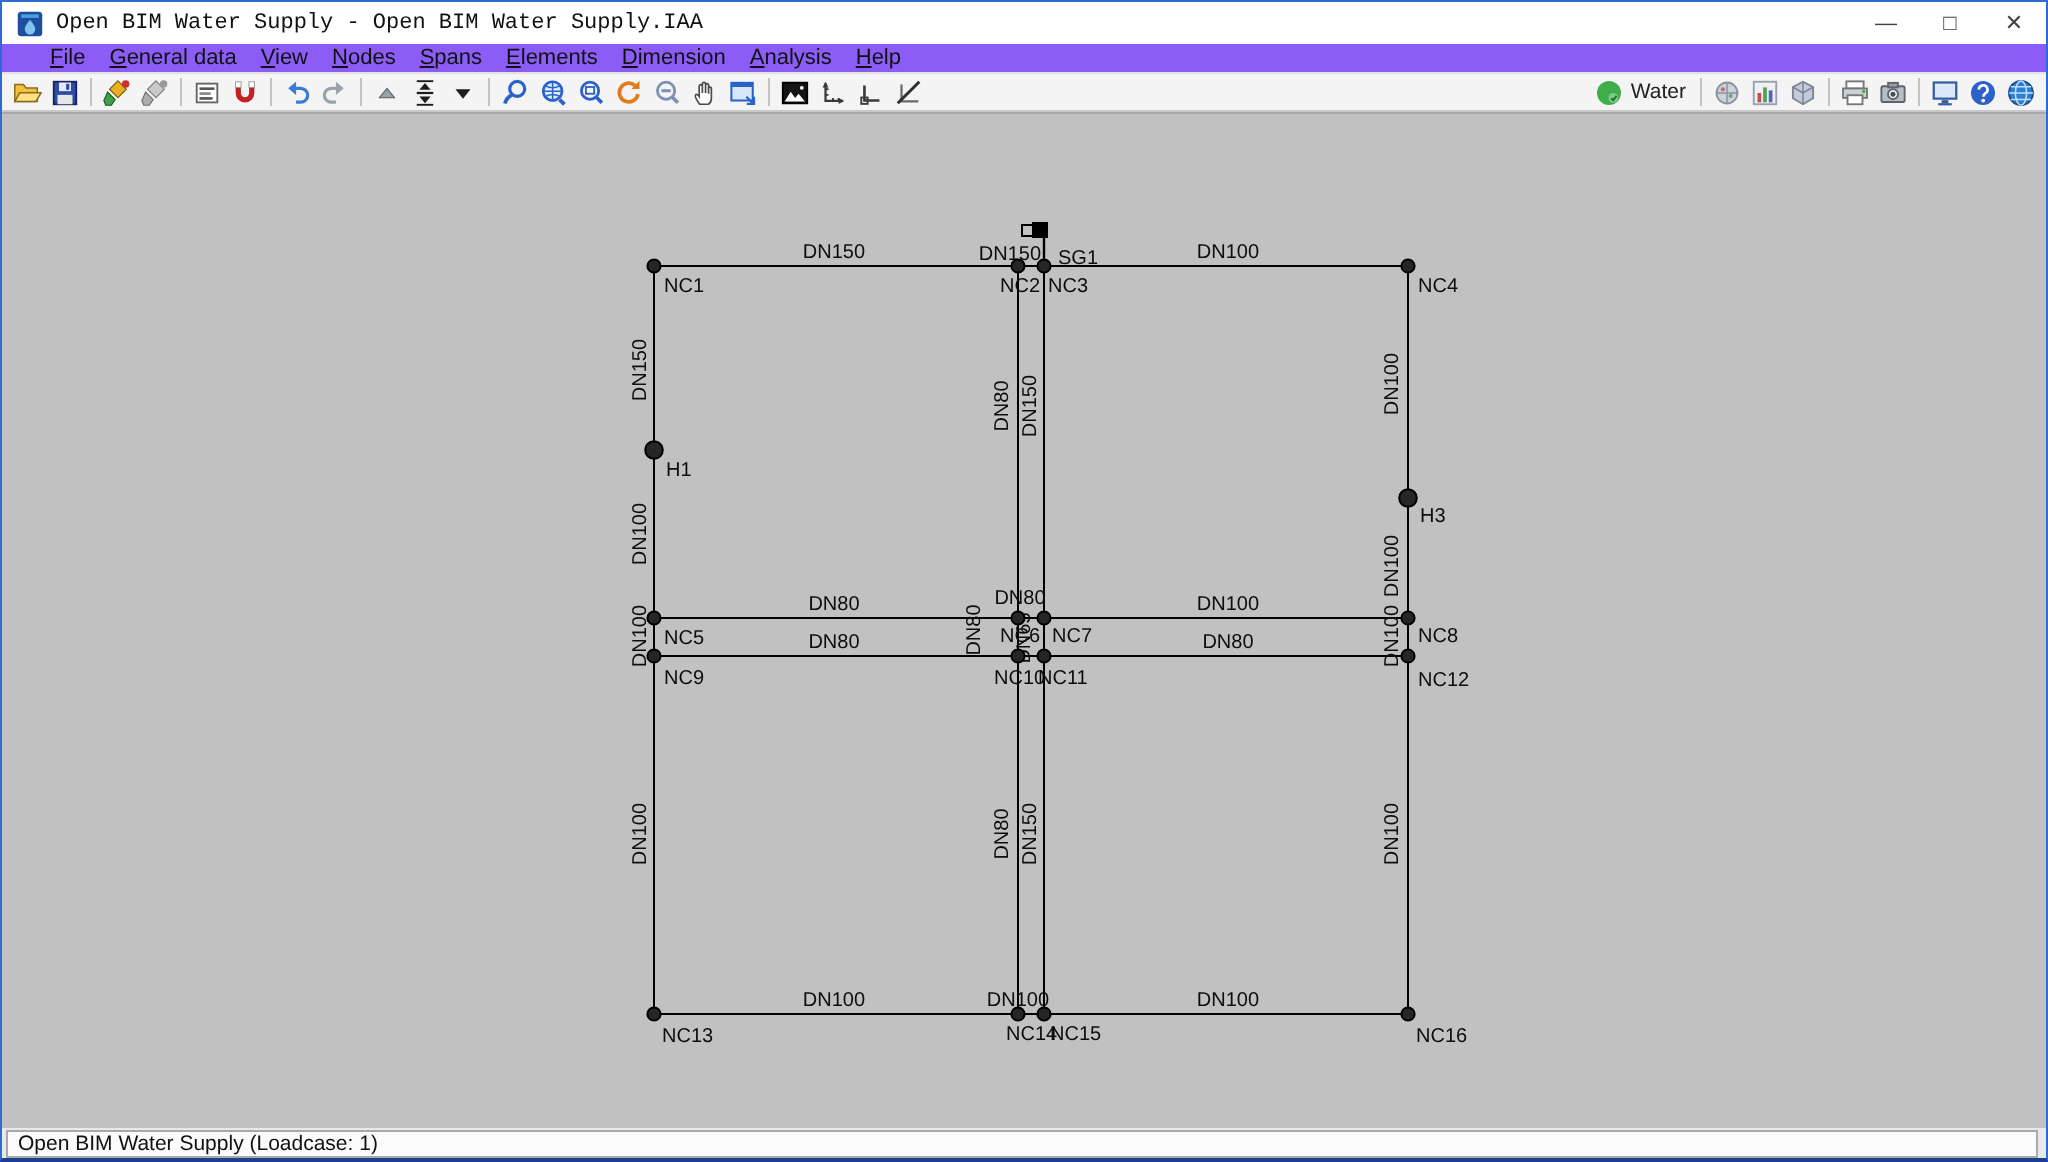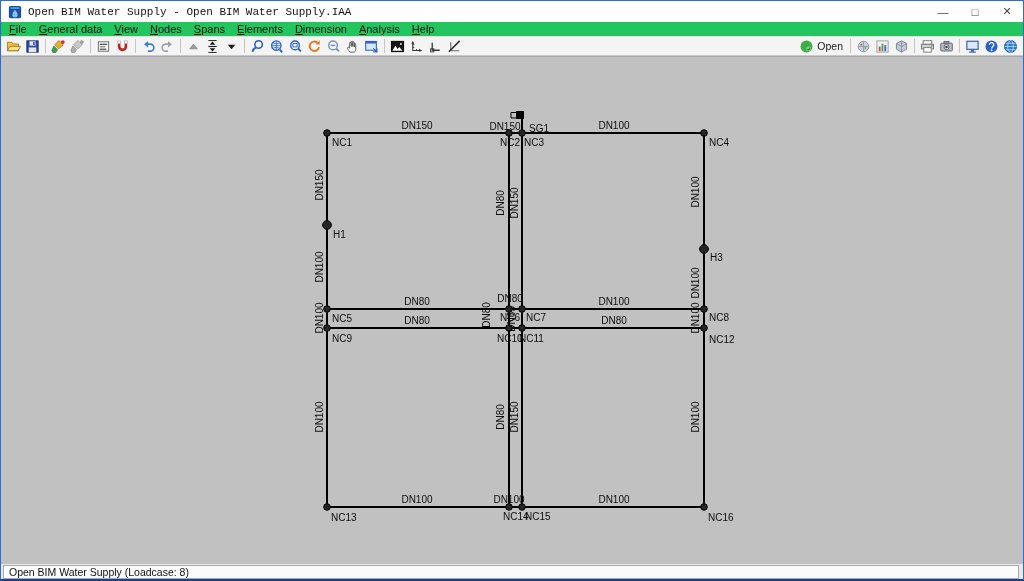--- a/index.html
+++ b/index.html
@@ -11,21 +11,21 @@
   }
   
   .titlebar{height:21px;background:#ffffff;display:flex;align-items:center;padding-left:7px;}
   .app-icon{width:14px;height:14px;display:inline-flex;margin-right:6px;}
   .app-icon svg{width:14px;height:14px;}
   .title-text{font-size:11px;color:#111;flex:0 1 auto;white-space:nowrap;font-family:Liberation Mono, monospace;}
   .win-controls{margin-left:auto;display:flex;height:100%;}
   .win-btn{width:32px;height:100%;display:flex;align-items:center;justify-content:center;
     font-size:11px;color:#444;background:transparent;border:none;padding:0;cursor:default;}
   
-  .menubar{height:15px;background:#22c55e;display:flex;align-items:center;padding-left:2px;
+  .menubar{height:15px;background:#8b5cf6;display:flex;align-items:center;padding-left:18px;
     border-bottom:1px solid #e2e2e2;}
   .menu-item{font-size:11px;color:#111;padding:0 6px;white-space:nowrap;}
   .menu-item u{text-decoration:underline;}
   
   .toolbar{height:19px;background:#f4f4f4;display:flex;align-items:center;padding:0 3px;
     border-bottom:1px solid #c9c9c9;}
   .tb-btn{width:19px;height:17px;display:inline-flex;align-items:center;justify-content:center;flex:0 0 auto;}
   .tb-btn svg{width:15px;height:15px;}
   .tb-btn.with-label{width:auto;padding:0 4px;}
   .tb-label{font-size:10.5px;color:#222;margin-left:3px;}
@@ -227,21 +227,21 @@
         </svg>
       </span>
       <span class="tb-spacer"></span>
       <span class="tb-btn with-label">
         <svg viewBox="0 0 16 16">
           <circle cx="8" cy="8" r="6.4" fill="#3fae49"></circle>
           <path d="M8 1.6a6.4 6.4 0 0 0 0 12.8 6.4 6.4 0 0 1 0-12.8z" fill="#2e7fd0"></path>
           <circle cx="10.3" cy="10.6" r="2.6" fill="#ffffff" opacity="0.35"></circle>
           <path d="M9.2 10.8l1 1 1.8-2.2" stroke="#1d7a2a" stroke-width="1.1" fill="none"></path>
         </svg>
-        <span class="tb-label">Open</span>
+        <span class="tb-label">Water</span>
       </span>
       <span class="tb-sep"></span>
       <span class="tb-btn">
         <svg viewBox="0 0 16 16">
           <circle cx="8" cy="8" r="5.6" fill="#ccd2dc" stroke="#8b93a0"></circle>
           <path d="M2.4 8h11.2M8 2.4v11.2" stroke="#8b93a0" stroke-width=".8"></path>
           <circle cx="5.8" cy="6" r="1.1" fill="#c66"></circle>
           <circle cx="10" cy="9.6" r="1.1" fill="#6a6"></circle>
         </svg>
       </span>
@@ -373,16 +373,16 @@
         <circle cx="508" cy="505" r="3.3" fill="#262626" stroke="#000" stroke-width="1"></circle>
         <text x="502" y="518" font-size="10" fill="#0d0d0d" font-family="&quot;Liberation Sans&quot;, sans-serif">NC14</text>
         <circle cx="521" cy="505" r="3.3" fill="#262626" stroke="#000" stroke-width="1"></circle>
         <text x="524" y="518" font-size="10" fill="#0d0d0d" font-family="&quot;Liberation Sans&quot;, sans-serif">NC15</text>
         <circle cx="703" cy="505" r="3.3" fill="#262626" stroke="#000" stroke-width="1"></circle>
         <text x="707" y="519" font-size="10" fill="#0d0d0d" font-family="&quot;Liberation Sans&quot;, sans-serif">NC16</text>
       </svg>
   </div>
 
   <div class="statusbar">
-    <div class="status-panel status-left">Open BIM Water Supply (Loadcase: 8)</div>
+    <div class="status-panel status-left">Open BIM Water Supply (Loadcase: 1)</div>
   </div>
 
 </div>
 
 </body></html>

